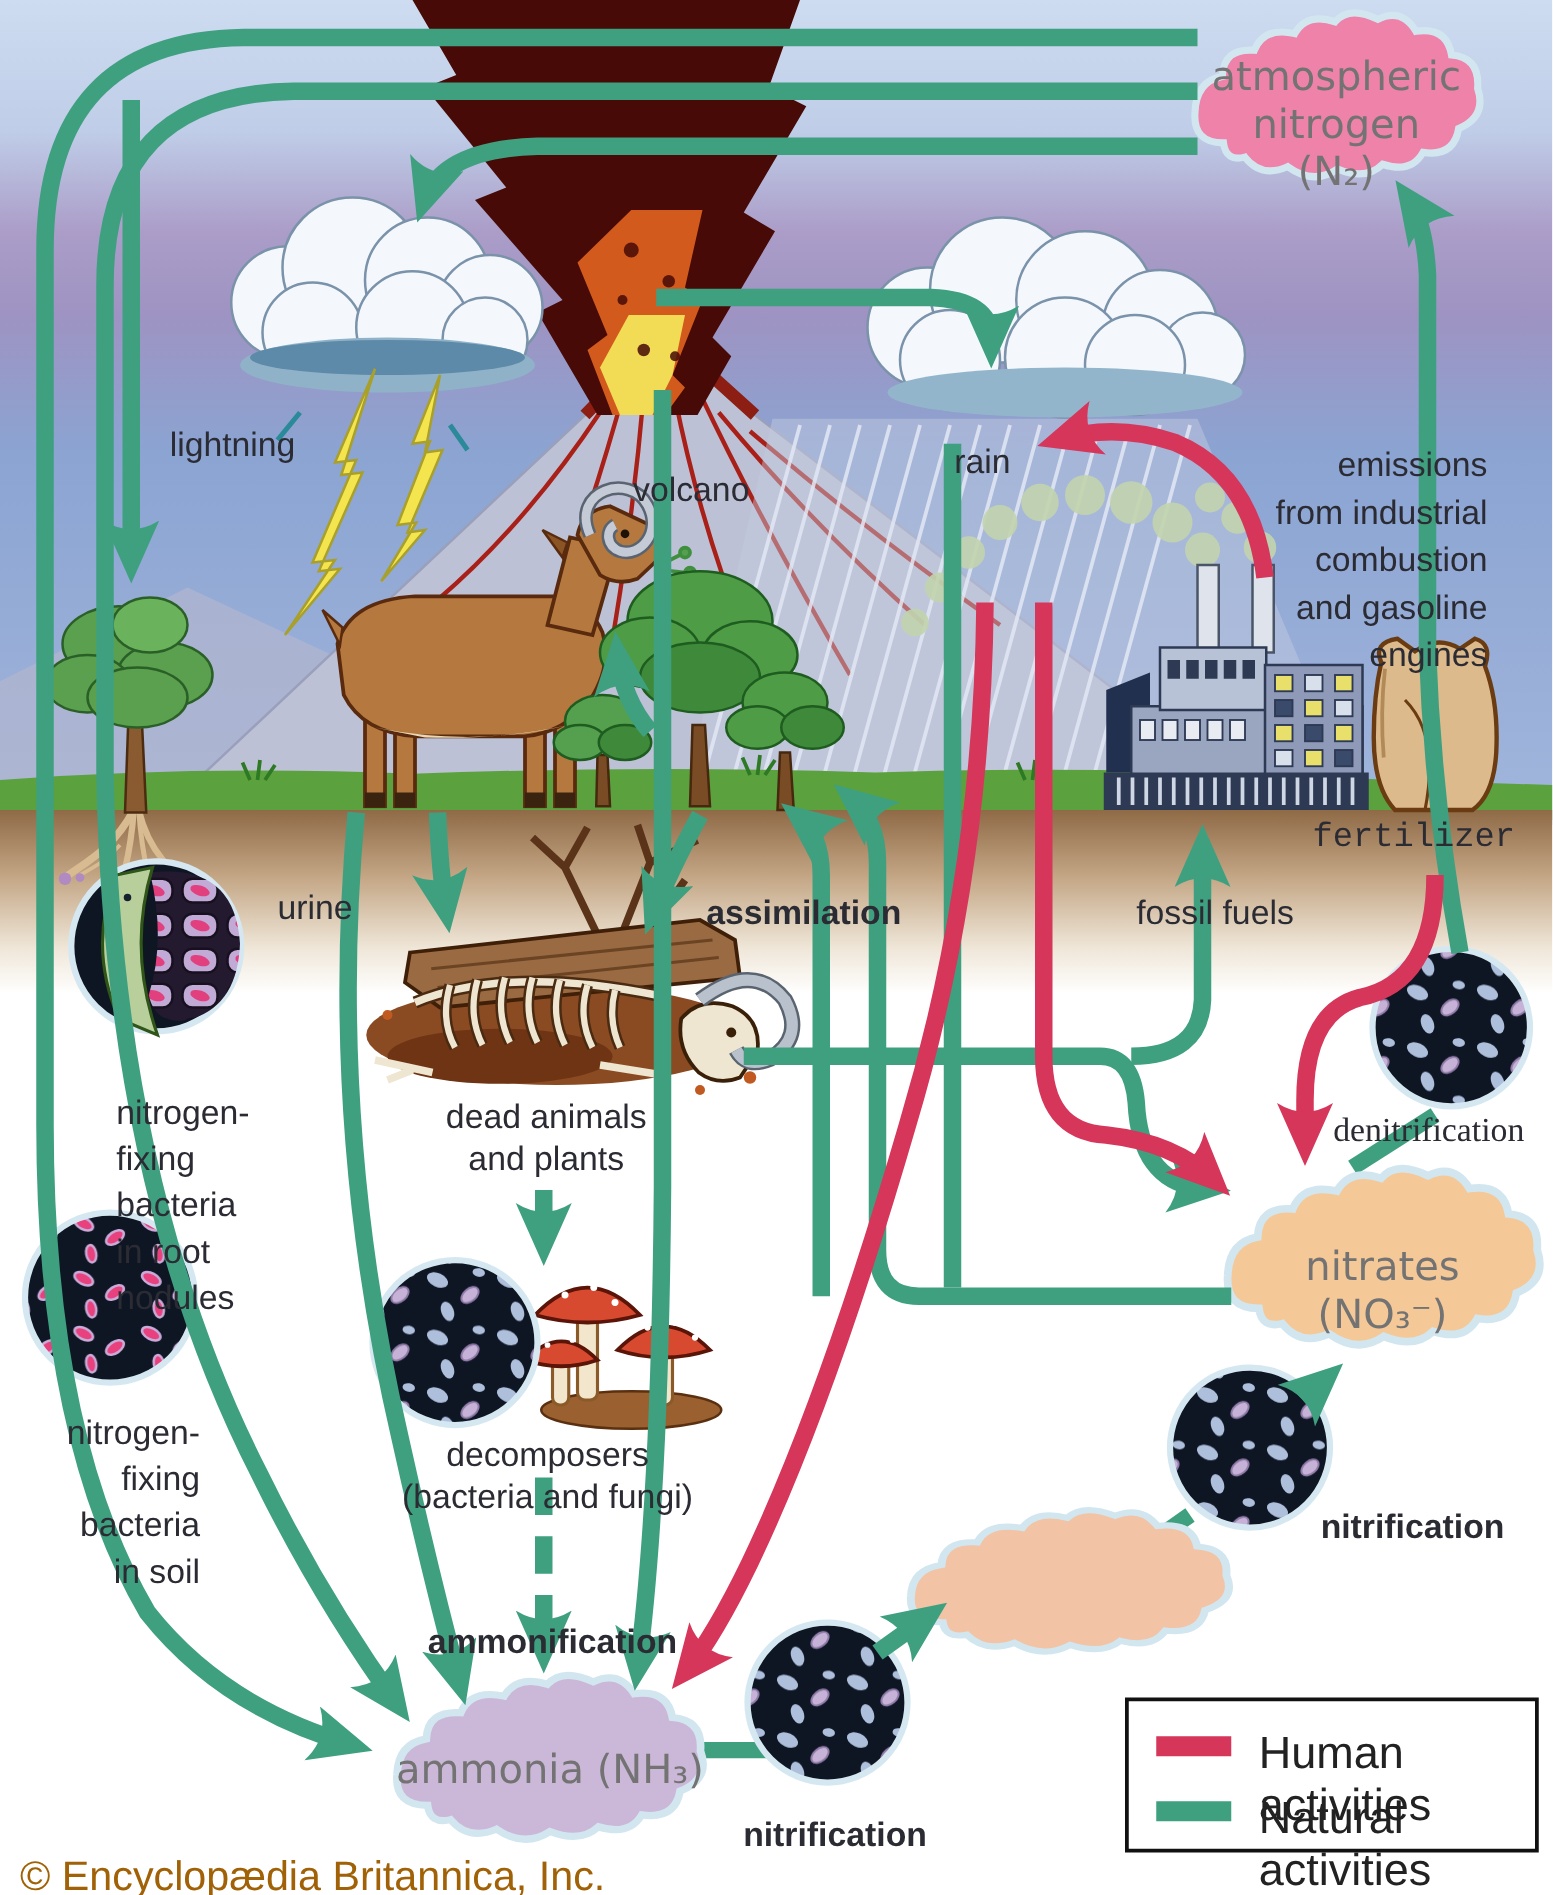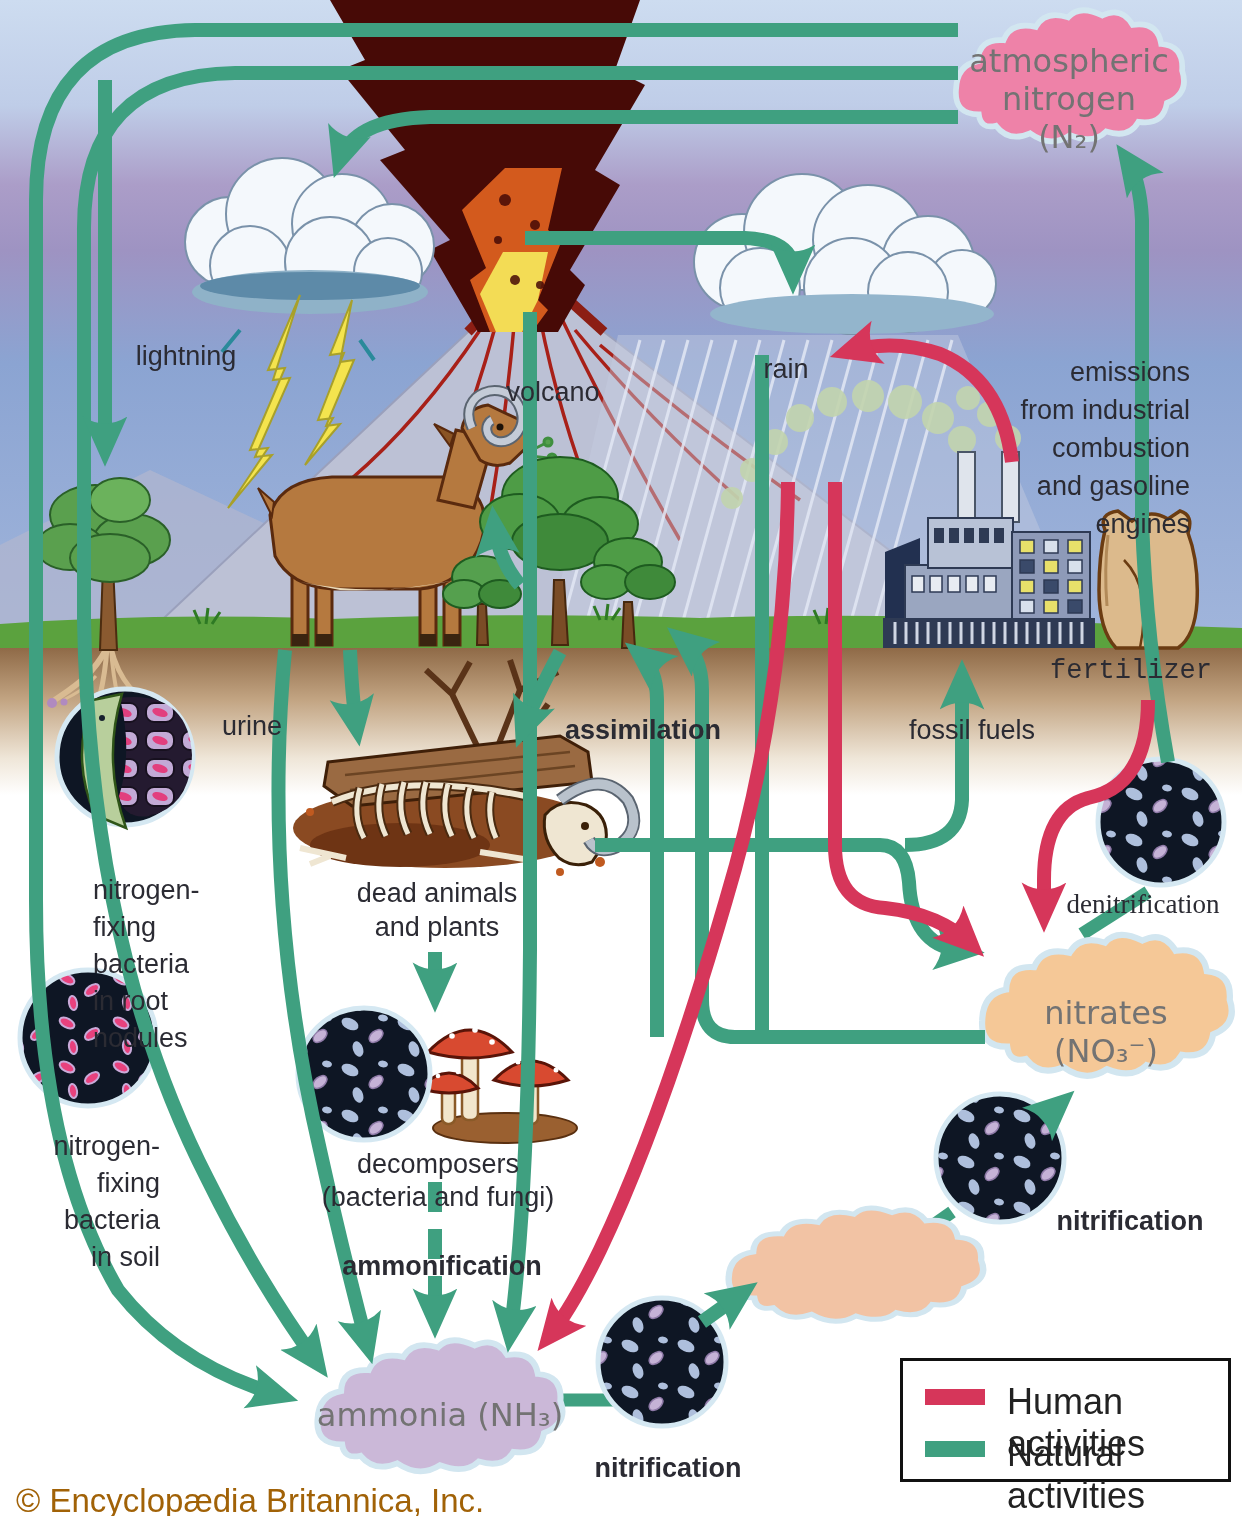--- a/index.html
+++ b/index.html
@@ -455,21 +455,21 @@
 fixing
 bacteria
 in root
 nodules</div>
 <div class="lbl right" style="right:1082px;top:1113px;line-height:37px;width:160px;">nitrogen-
 fixing
 bacteria
 in soil</div>
 <div class="lbl" style="left:438px;top:1148px;line-height:33px;">decomposers
 (bacteria and fungi)</div>
-<div class="lbl bold" style="left:442px;top:1248px;">ammonification</div>
+<div class="lbl bold" style="left:442px;top:1295px;">ammonification</div>
 <div class="lbl bold" style="left:668px;top:1450px;">nitrification</div>
 <div class="lbl bold" style="left:1130px;top:1203px;">nitrification</div>
 <div class="lbl" style="left:1143px;top:886px;font-family:Liberation Serif, serif;">denitrification</div>
 
 <div id="legend-box"></div>
 <div id="swatch-human" class="swatch"></div>
 <div id="swatch-natural" class="swatch"></div>
 <div id="legend-human-label" class="legend-label">Human activities</div>
 <div id="legend-natural-label" class="legend-label">Natural activities</div>
 

